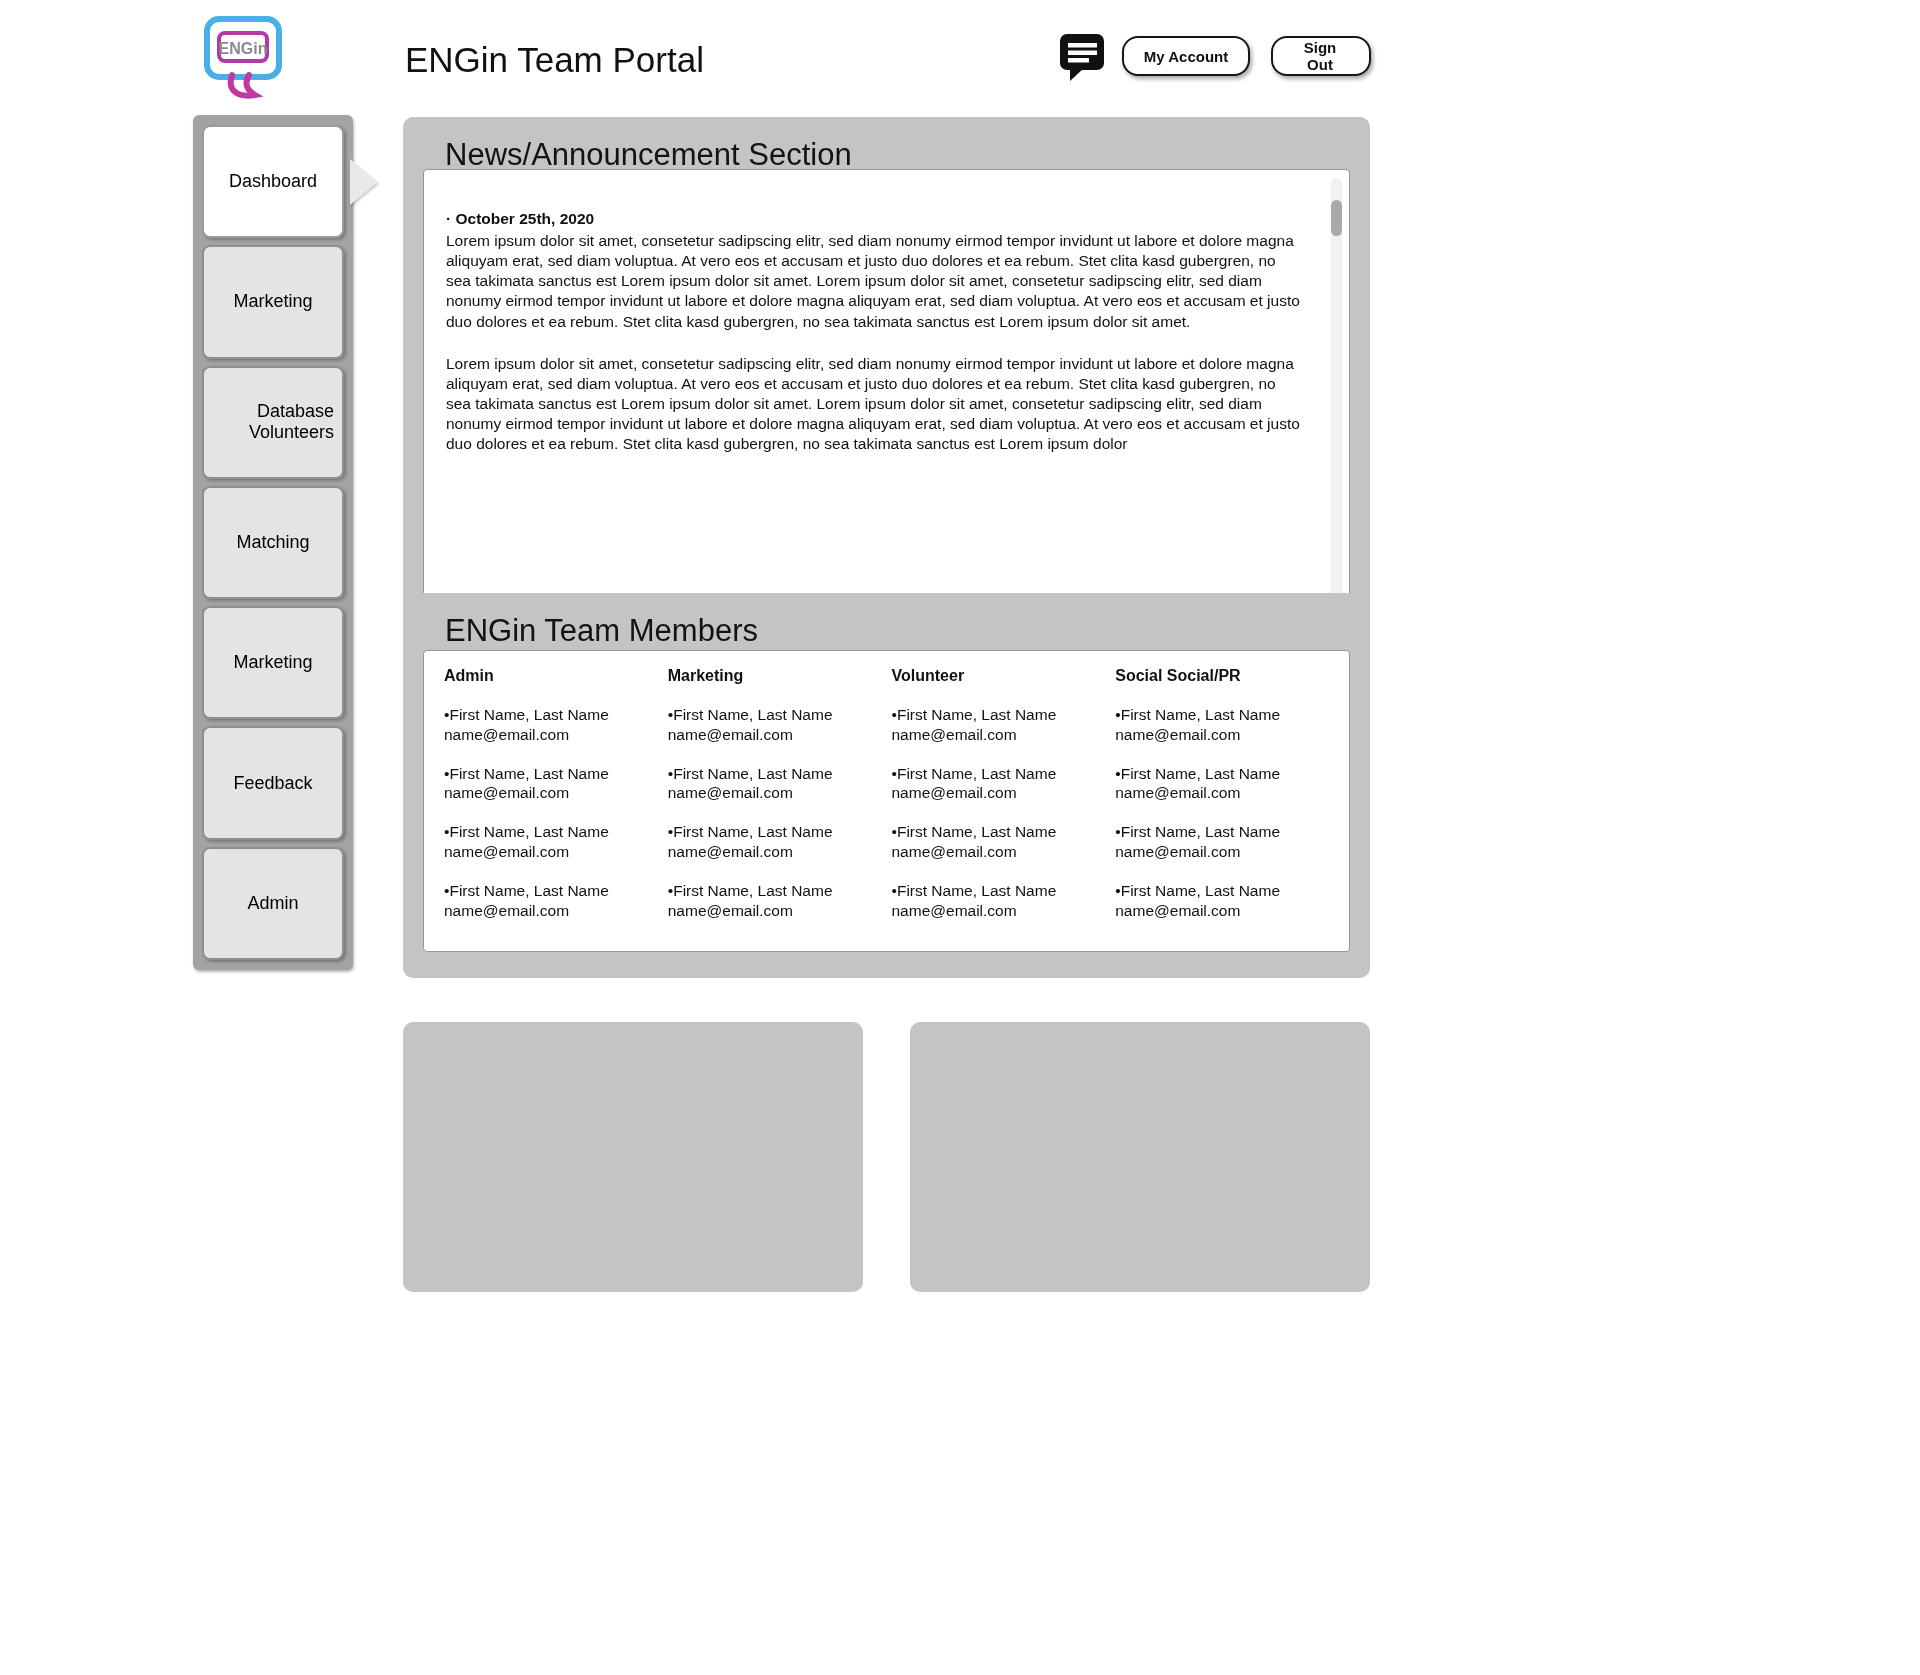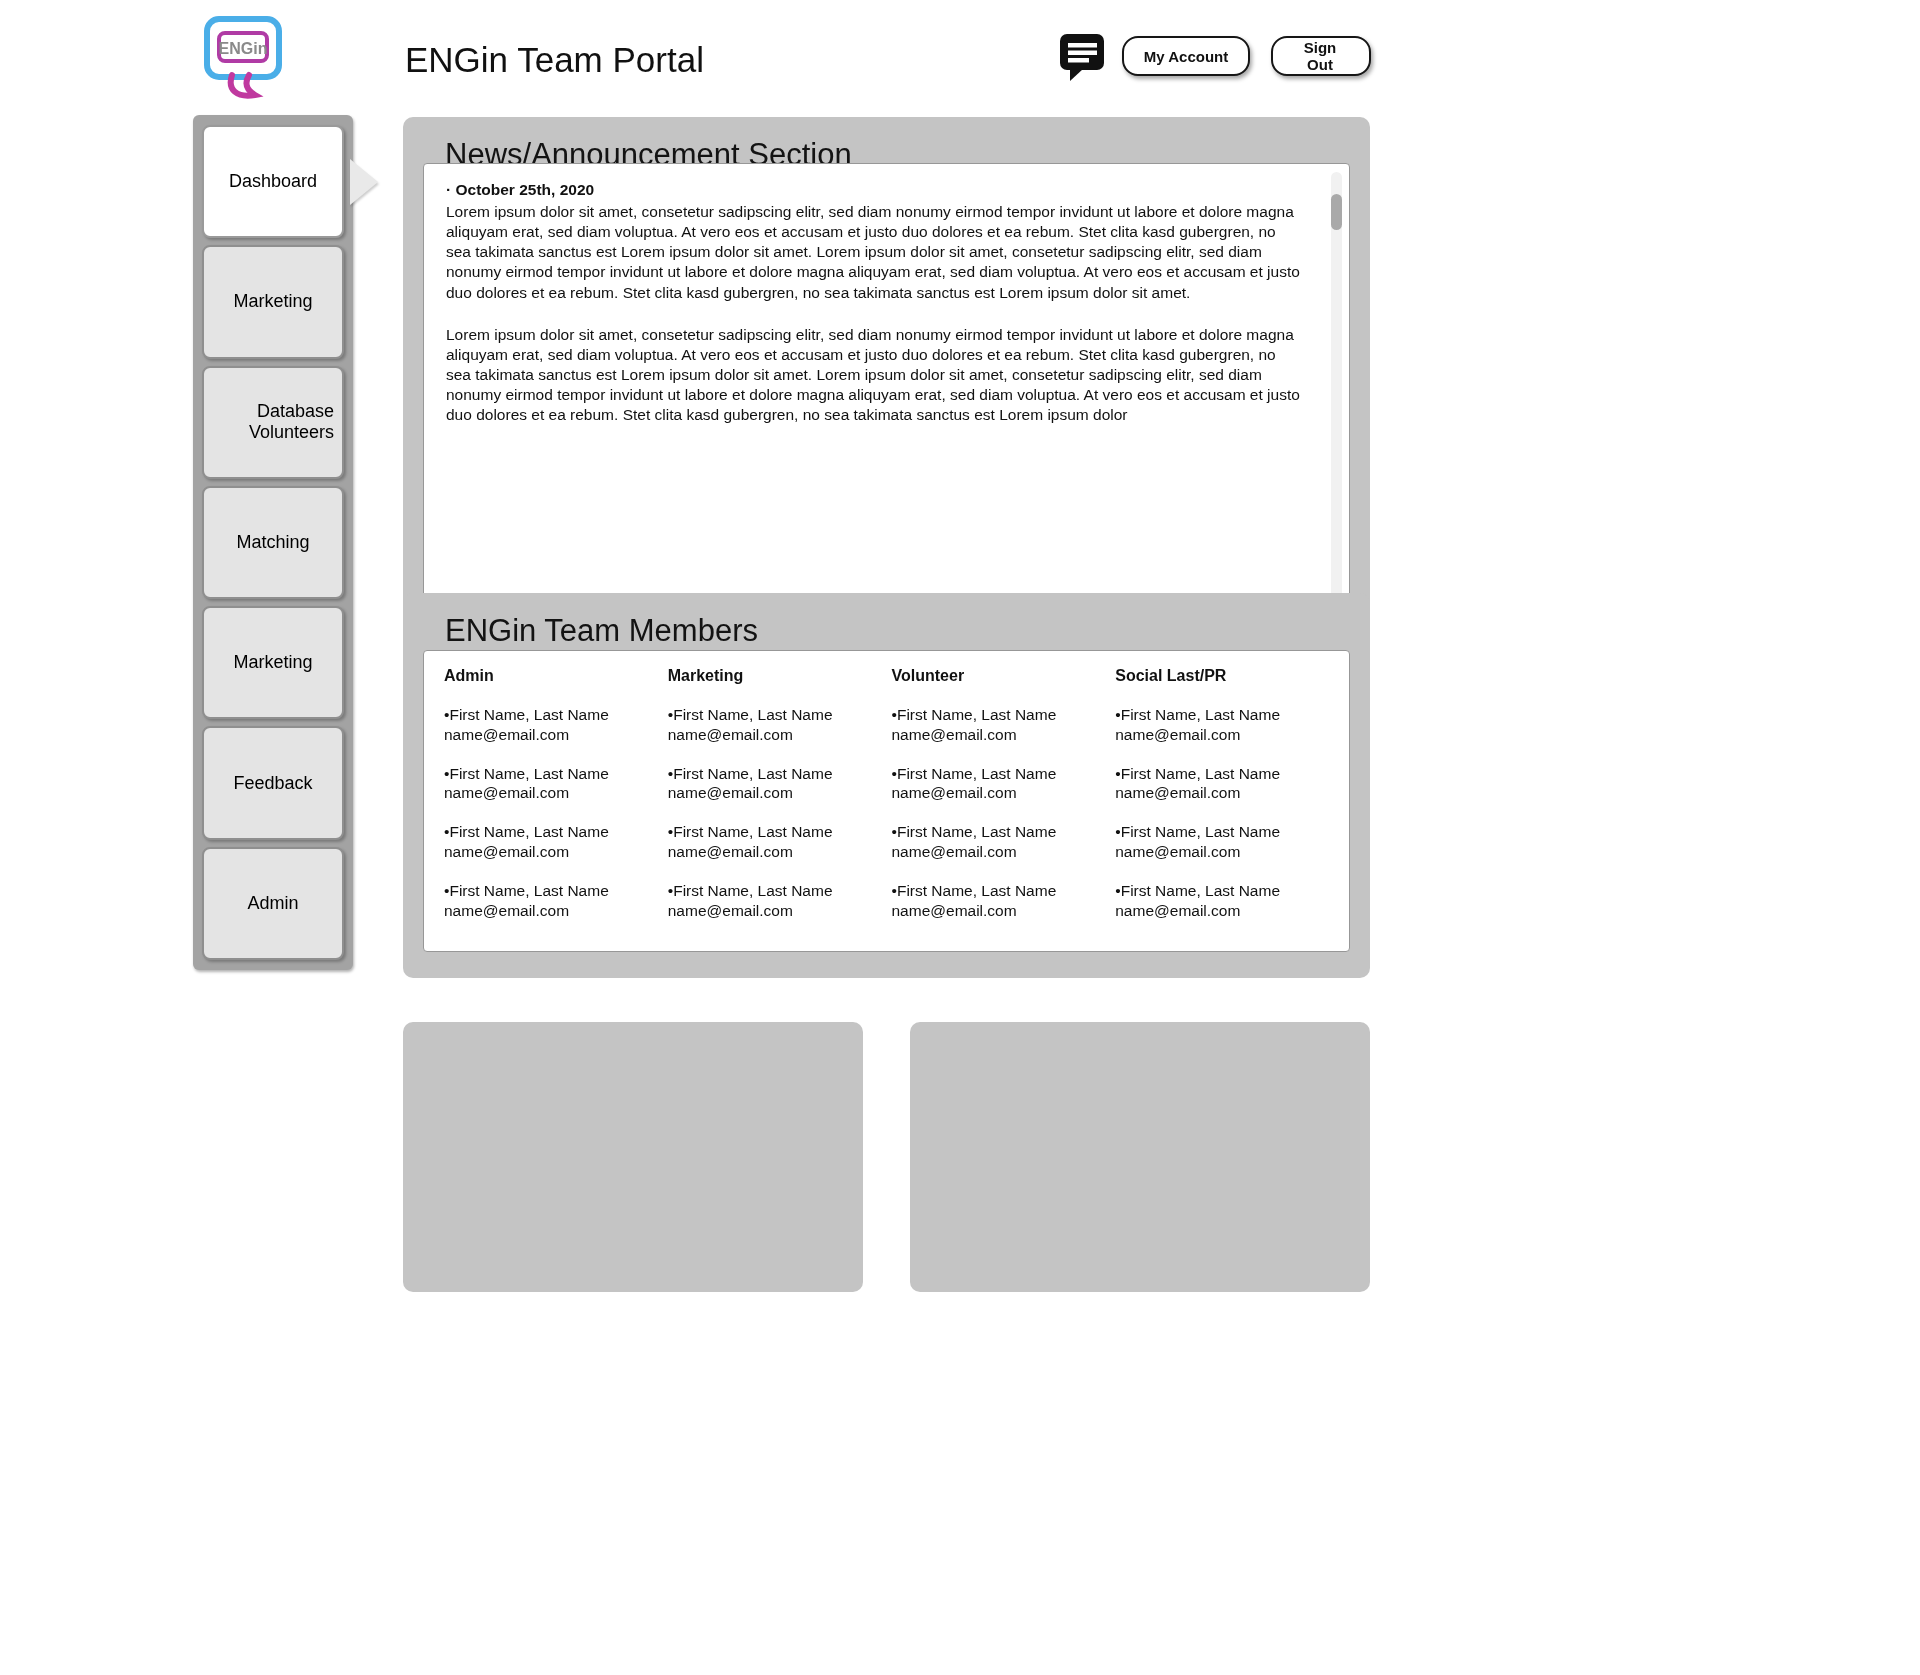--- a/index.html
+++ b/index.html
@@ -20,21 +20,21 @@
   .side-item.active { background:#fff; border-color:#9a9a9a; }
   .side-item.active::after { content:''; position:absolute; right:-36px; top:50%; transform:translateY(-50%); width:0; height:0; border-top:23px solid transparent; border-bottom:23px solid transparent; border-left:28px solid #e9e9e9; filter:drop-shadow(1px 2px 1px rgba(0,0,0,0.2)); }
 
   
   .section { position:absolute; left:403px; width:967px; background:#c4c4c4; border-radius:10px; }
   .section-title { position:absolute; left:42px; top:20px; font-size:31px; font-weight:400; color:#131313; }
   .white-panel { position:absolute; left:20px; right:20px; background:#fff; border:1px solid #979797; border-radius:4px; }
 
   
   .news { top:117px; height:561px; }
-  .news .white-panel { top:46px; bottom:25px; padding:17px 44px 20px 22px; overflow:hidden; }
+  .news .white-panel { top:52px; bottom:25px; padding:40px 44px 20px 22px; overflow:hidden; }
   .post { margin-bottom:22px; }
   .post-date { font-size:15.5px; font-weight:bold; margin-bottom:3px; }
   .post-body { font-size:15.5px; line-height:1.3; color:#111; }
   .scrollbar { position:absolute; top:8px; bottom:8px; right:7px; width:11px; background:#f1f1f1; border-radius:6px; }
   .scroll-thumb { position:absolute; top:22px; left:0; width:11px; height:36px; background:#a9a9a9; border-radius:6px; cursor:pointer; }
 
   
   .team { top:593px; height:385px; }
   .team .white-panel { top:57px; bottom:26px; padding:16px 10px 0 20px; }
   .team-grid { display:grid; grid-template-columns:repeat(4,1fr); }
@@ -160,21 +160,21 @@
           <div class="member-name">•First Name, Last Name</div>
           <div class="member-email">name@email.com</div>
         </div>
         <div class="member">
           <div class="member-name">•First Name, Last Name</div>
           <div class="member-email">name@email.com</div>
         </div>
       </div>
 
       <div class="team-col">
-        <div class="col-header">Social Last/PR</div>
+        <div class="col-header">Social Social/PR</div>
         <div class="member">
           <div class="member-name">•First Name, Last Name</div>
           <div class="member-email">name@email.com</div>
         </div>
         <div class="member">
           <div class="member-name">•First Name, Last Name</div>
           <div class="member-email">name@email.com</div>
         </div>
         <div class="member">
           <div class="member-name">•First Name, Last Name</div>

